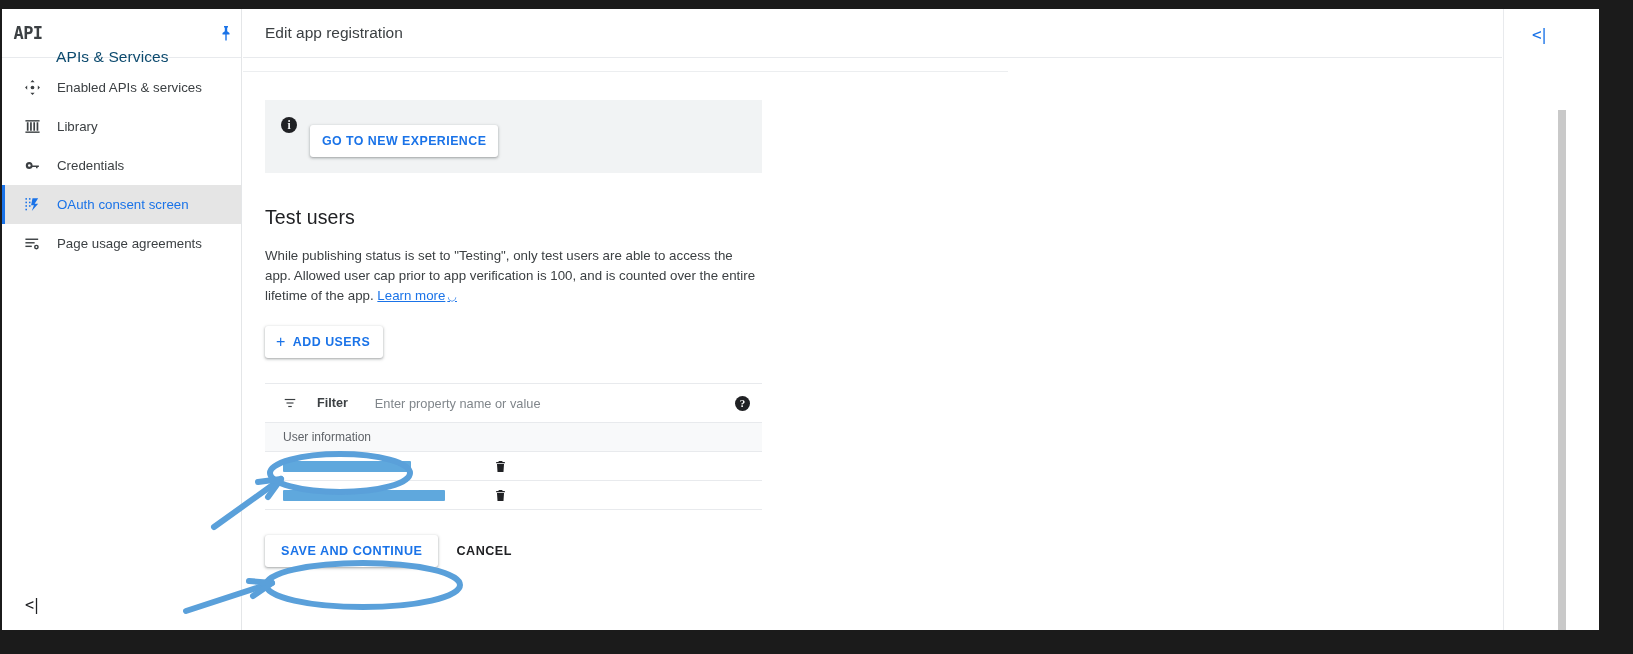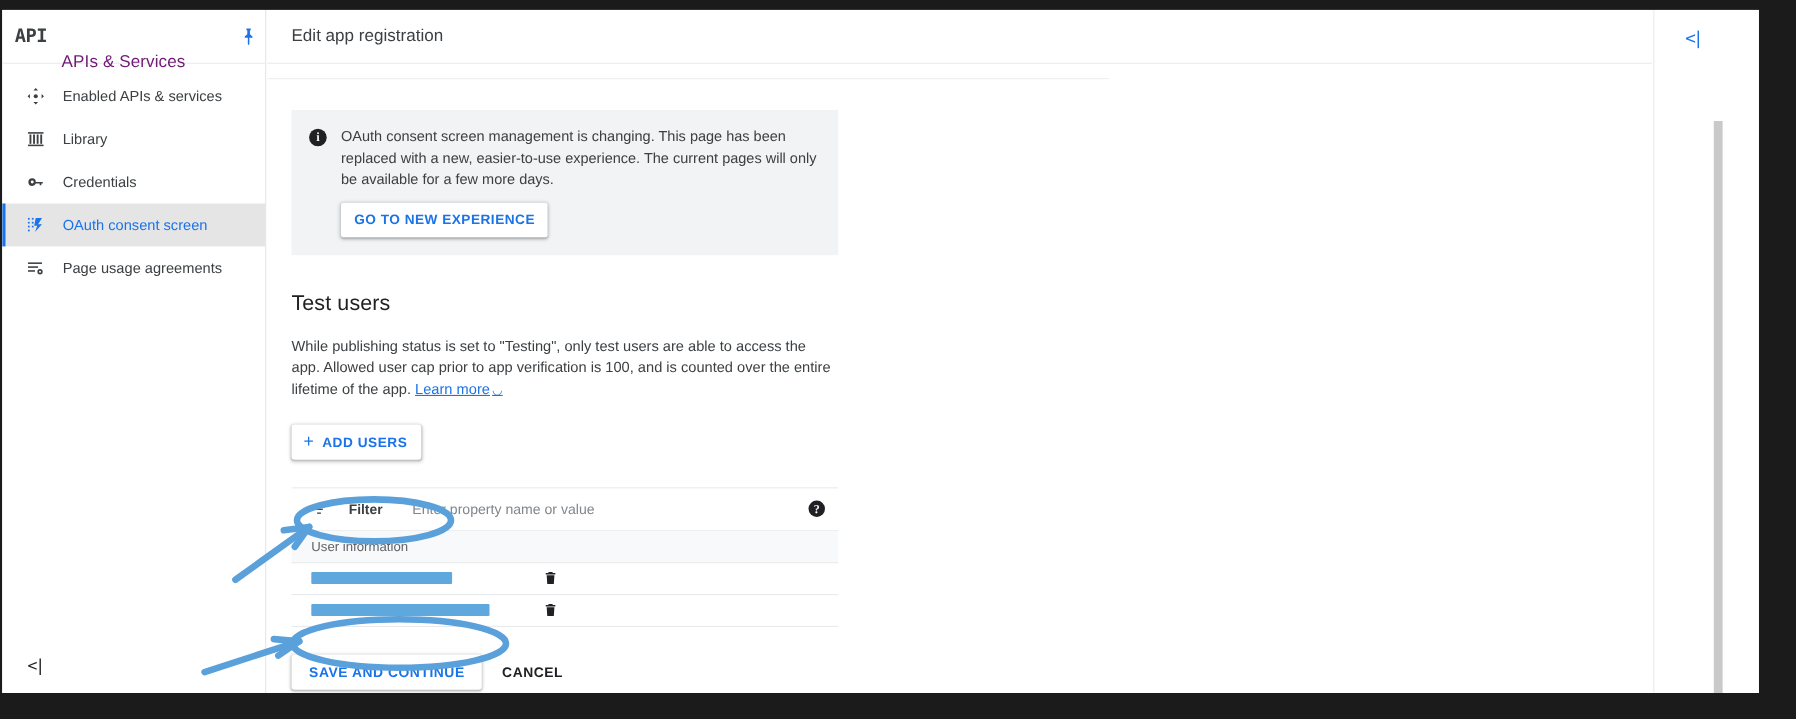--- a/index.html
+++ b/index.html
@@ -37,21 +37,21 @@
     border-bottom: 1px solid #e8eaed;
   }
   .api-logo {
     font-family: "DejaVu Sans Mono", monospace;
     font-size: 17px; font-weight: 700;
     letter-spacing: -0.5px;
     color: #3c4043;
     width: 38px; text-align: center;
   }
   .sb-title {
-    font-size: 15.5px; color: #701a75;
+    font-size: 15.5px; color: #0c4a6e;
     margin-left: 9px; flex: 1;
     letter-spacing: 0.1px;
     margin-top: 48px;
   }
   .pin-icon { width: 30px; display:flex; justify-content:center; align-items:center; }
 
   .sb-list { padding-top: 10px; }
   .sb-item {
     position: relative;
     height: 39px;
@@ -342,21 +342,20 @@
 
       <div class="content">
         <div class="top-rule"></div>
 
         <div class="inner">
 
           
           <div class="notice">
             <div class="notice-ico">i</div>
             <div class="notice-body">
-              <div class="notice-text">OAuth consent screen management is changing. This page has been replaced with a new, easier-to-use experience. The current pages will only be available for a few more days.</div>
               <div class="btn-white">GO TO NEW EXPERIENCE</div>
             </div>
           </div>
 
           
           <h2 class="section-title">Test users</h2>
 
           <div class="section-desc">
             <span>While publishing status is set to "Testing", only test users are able to access the app. Allowed user cap prior to app verification is 100, and is counted over the entire lifetime of the app. </span><span class="lnk">Learn more</span><span class="ext lnk">◡</span>
           </div>

